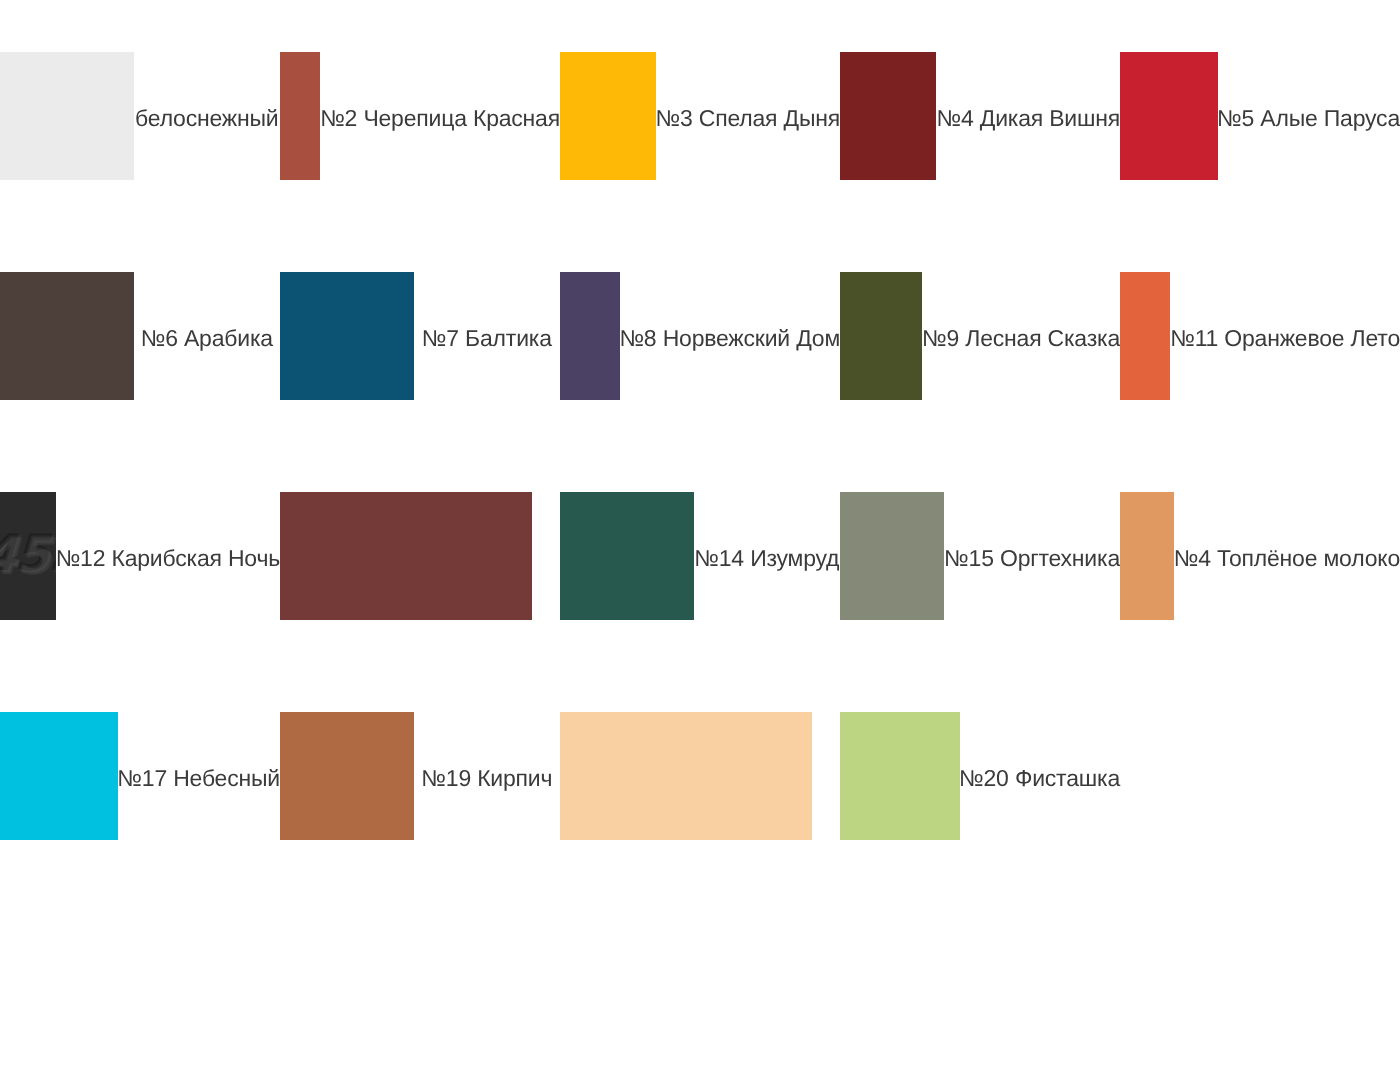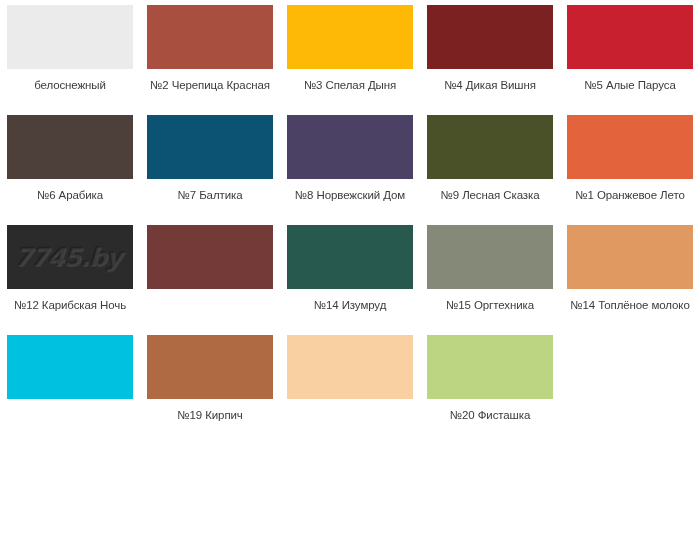--- a/index.html
+++ b/index.html
@@ -17,21 +17,21 @@
     display: grid;
     grid-template-columns: repeat(5, 140px);
     grid-auto-rows: 110px;
     padding: 0;
     margin: 0;
   }
   .swatch-cell {
     width: 140px;
     height: 110px;
     display: flex;
-    flex-direction: column;
+    flex-direction: row;
     align-items: center;
     box-sizing: border-box;
   }
   .swatch-chip {
     width: 126px;
     height: 64px;
     margin-top: 5px;
     position: relative;
     box-sizing: border-box;
     overflow: hidden;
@@ -107,21 +107,21 @@
     <div class="swatch-cell">
       <div class="swatch-chip" style="background-color: rgb(74, 65, 100);"></div>
       <div class="swatch-label">№8 Норвежский Дом</div>
     </div>
     <div class="swatch-cell">
       <div class="swatch-chip" style="background-color: rgb(74, 80, 40);"></div>
       <div class="swatch-label">№9 Лесная Сказка</div>
     </div>
     <div class="swatch-cell">
       <div class="swatch-chip" style="background-color: rgb(226, 99, 60);"></div>
-      <div class="swatch-label">№1 Оранжевое Лето</div>
+      <div class="swatch-label">№11 Оранжевое Лето</div>
     </div>
     <div class="swatch-cell">
       <div class="swatch-chip" style="background-color: rgb(43, 43, 43);">
         <div class="watermark">
           <span class="watermark-text">7745.by</span>
         </div>
       </div>
       <div class="swatch-label">№12 Карибская Ночь</div>
     </div>
     <div class="swatch-cell">
@@ -130,24 +130,25 @@
     <div class="swatch-cell">
       <div class="swatch-chip" style="background-color: rgb(39, 89, 79);"></div>
       <div class="swatch-label">№14 Изумруд</div>
     </div>
     <div class="swatch-cell">
       <div class="swatch-chip" style="background-color: rgb(132, 138, 119);"></div>
       <div class="swatch-label">№15 Оргтехника</div>
     </div>
     <div class="swatch-cell">
       <div class="swatch-chip" style="background-color: rgb(224, 154, 97);"></div>
-      <div class="swatch-label">№14 Топлёное молоко</div>
+      <div class="swatch-label">№4 Топлёное молоко</div>
     </div>
     <div class="swatch-cell">
       <div class="swatch-chip" style="background-color: rgb(0, 194, 224);"></div>
+      <div class="swatch-label">№17 Небесный</div>
     </div>
     <div class="swatch-cell">
       <div class="swatch-chip" style="background-color: rgb(176, 106, 67);"></div>
       <div class="swatch-label">№19 Кирпич</div>
     </div>
     <div class="swatch-cell">
       <div class="swatch-chip" style="background-color: rgb(248, 208, 162);"></div>
     </div>
     <div class="swatch-cell">
       <div class="swatch-chip" style="background-color: rgb(188, 213, 130);"></div>

